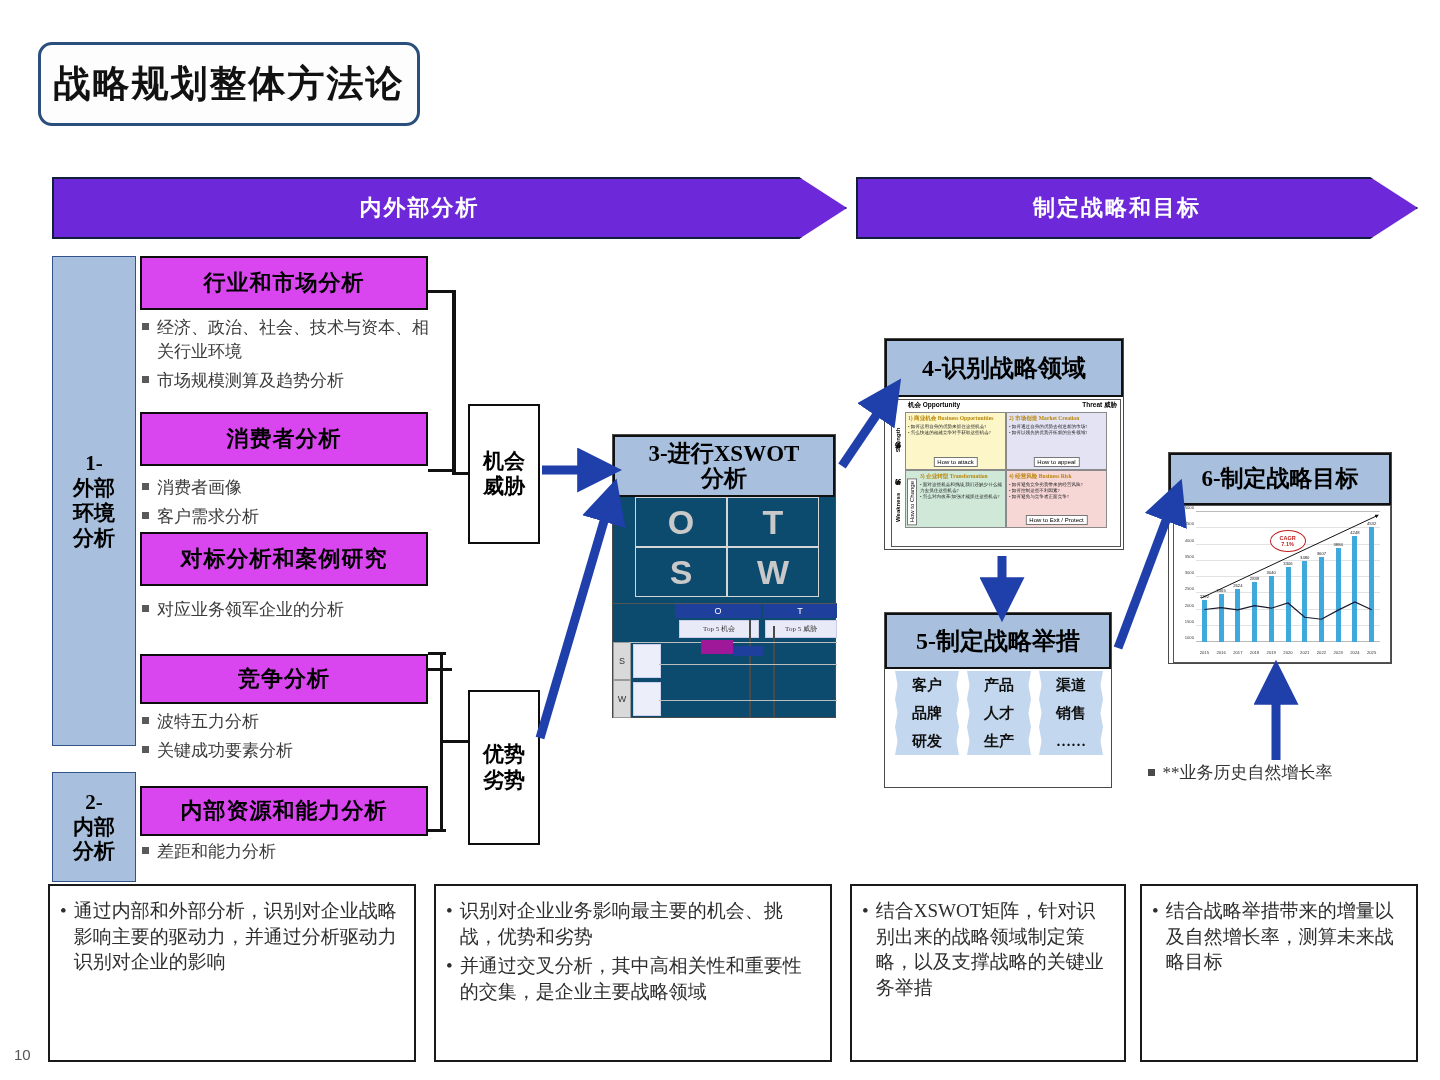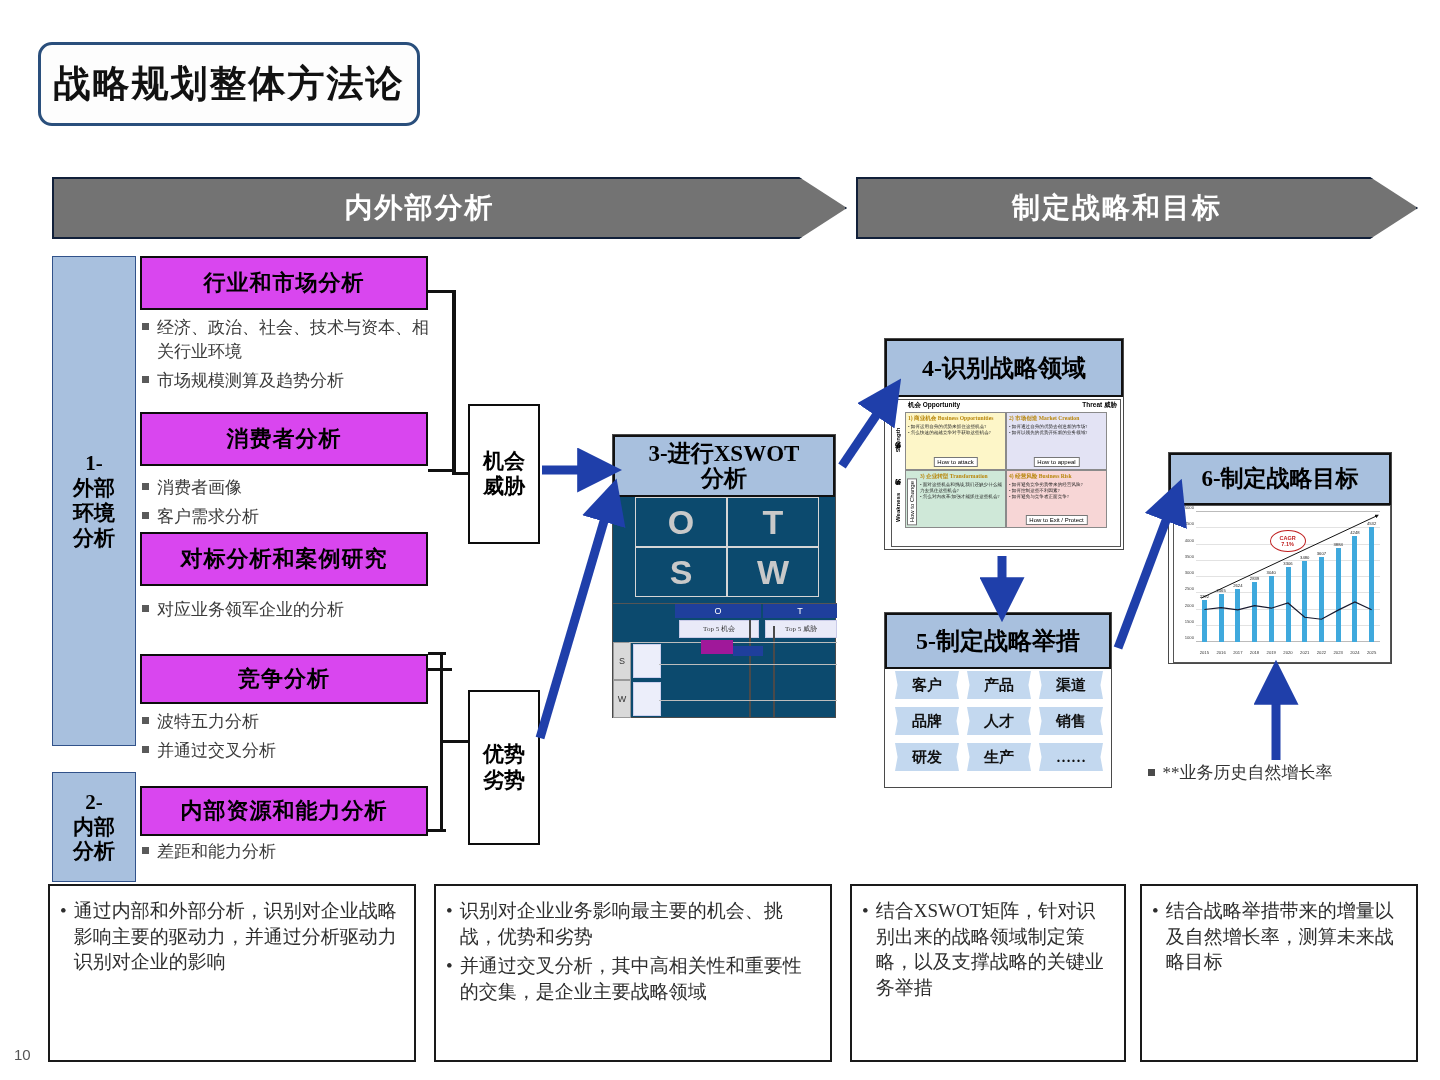--- a/index.html
+++ b/index.html
@@ -7,22 +7,22 @@
        font-family:"Liberation Serif","DejaVu Serif",serif;color:#000;}
   .abs{position:absolute;box-sizing:border-box;}
 
   
   #title-box{left:38px;top:42px;width:382px;height:84px;border:3px solid #2a4f7c;
       border-radius:14px;background:#fdfdfd;display:flex;align-items:center;justify-content:center;}
   #title-box .t{font-size:37px;font-weight:700;letter-spacing:2px;color:#111;
       font-family:"Liberation Serif","DejaVu Serif",serif;}
 
   
-  .chev{height:62px;background:#737373;border:2px solid #11203a;display:flex;align-items:center;
-        justify-content:center;color:#fff;font-size:28px;font-weight:600;letter-spacing:2px;}
+  .chev{height:62px;background:#6d28d9;border:2px solid #11203a;display:flex;align-items:center;
+        justify-content:center;color:#fff;font-size:22px;font-weight:600;letter-spacing:2px;}
   #banner1{left:52px;top:177px;width:795px;
     -webkit-clip-path:polygon(0 0,calc(100% - 48px) 0,100% 50%,calc(100% - 48px) 100%,0 100%);
     clip-path:polygon(0 0,calc(100% - 48px) 0,100% 50%,calc(100% - 48px) 100%,0 100%);}
   #banner2{left:856px;top:177px;width:562px;
     -webkit-clip-path:polygon(0 0,calc(100% - 48px) 0,100% 50%,calc(100% - 48px) 100%,0 100%);
     clip-path:polygon(0 0,calc(100% - 48px) 0,100% 50%,calc(100% - 48px) 100%,0 100%);}
   #banner1 .t{transform:translateX(-30px);}
   #banner2 .t{transform:translateX(-20px);}
 
   
@@ -96,21 +96,21 @@
   .quad .qt{font-size:5.6px;font-weight:700;line-height:1.25;}
   .quad .qb{font-size:4.6px;line-height:1.3;margin-top:2px;color:#222;}
   .qbtn{position:absolute;bottom:2px;left:50%;transform:translateX(-50%);background:#fff;border:1px solid #777;
       font-size:6px;padding:1px 3px;white-space:nowrap;font-family:"Liberation Sans",sans-serif;}
   .qbtn-v{position:absolute;left:1px;bottom:2px;background:#fff;border:1px solid #777;font-size:6px;
       padding:2px 1px;writing-mode:vertical-rl;transform:rotate(180deg);font-family:"Liberation Sans",sans-serif;}
 
   
   #card5{left:884px;top:612px;width:228px;height:176px;border:1px solid #4a4a4a;background:#fff;}
   #card5 .cardhdr{height:52px;font-size:24px;}
-  #tags{position:absolute;left:10px;top:58px;width:208px;display:flex;flex-wrap:wrap;gap:8px 8px;}
+  #tags{position:absolute;left:10px;top:58px;width:208px;display:flex;flex-wrap:wrap;gap:0 8px;}
   .tag{width:64px;height:28px;background:#c3d8ef;display:flex;align-items:center;justify-content:center;
       font-weight:700;font-size:15px;color:#111;
       -webkit-clip-path:polygon(0 0,100% 0,96% 50%,100% 100%,0 100%,4% 50%);
       clip-path:polygon(0 0,100% 0,96% 50%,100% 100%,0 100%,4% 50%);}
 
   
   #card6{left:1168px;top:452px;width:224px;height:212px;border:1px solid #4a4a4a;background:#fff;}
   #card6 .cardhdr{height:48px;font-size:23px;}
   #chart{position:absolute;left:4px;top:52px;width:216px;height:156px;border:1px solid #555;background:#fff;}
   #plot{position:absolute;left:22px;top:6px;right:10px;bottom:20px;}
@@ -204,21 +204,21 @@
       <span>对应业务领军企业的分析</span>
     </div>
   </div>
 <div class="abs bgroup" id="bl-compete">
     <div class="li">
       <span class="sq"></span>
       <span>波特五力分析</span>
     </div>
     <div class="li">
       <span class="sq"></span>
-      <span>并通过交叉分析</span>
+      <span>关键成功要素分析</span>
     </div>
   </div>
 <div class="abs bgroup" id="bl-internal">
     <div class="li">
       <span class="sq"></span>
       <span>差距和能力分析</span>
     </div>
   </div>
 
 <div class="abs ln" style="left:452px;top:290px;width:4px;height:182px;"></div>

